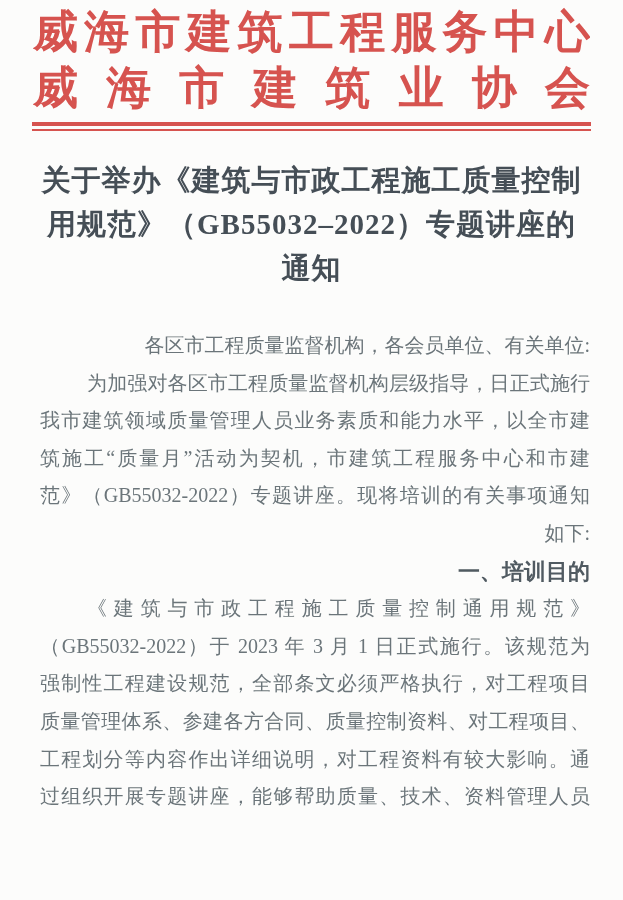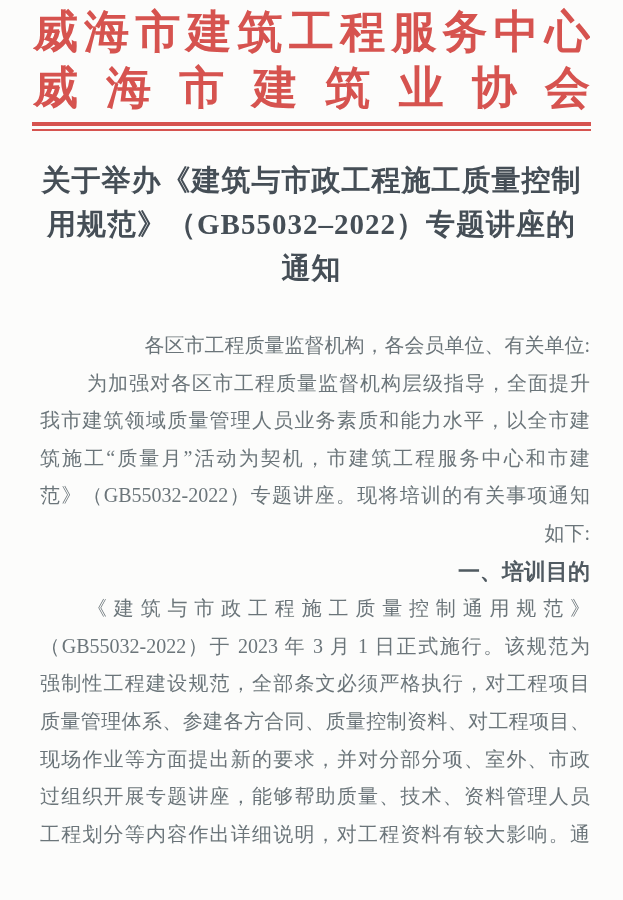--- a/index.html
+++ b/index.html
@@ -93,31 +93,30 @@
   <div class="notice-title">
     <div class="tline">关于举办《建筑与市政工程施工质量控制通</div>
     <div class="tline">用规范》（GB55032–2022）专题讲座的</div>
     <div class="tline">通知</div>
   </div>
 
   <div class="doc-body">
 
     <div class="bline left">各区市工程质量监督机构，各会员单位、有关单位:</div>
 
-    <div class="bline just indent">为加强对各区市工程质量监督机构层级指导，全面提升</div>
+    <div class="bline just indent">为加强对各区市工程质量监督机构层级指导，日正式施行</div>
     <div class="bline just">我市建筑领域质量管理人员业务素质和能力水平，以全市建</div>
     <div class="bline just">筑施工“质量月”活动为契机，市建筑工程服务中心和市建</div>
     <div class="bline just">范》（GB55032-2022）专题讲座。现将培训的有关事项通知</div>
     <div class="bline left">如下:</div>
 
     <div class="bline left indent sec-heading">一、培训目的</div>
 
     <div class="bline just indent">《建筑与市政工程施工质量控制通用规范》</div>
     <div class="bline just">（GB55032-2022）于 2023 年 3 月 1 日正式施行。该规范为</div>
     <div class="bline just">强制性工程建设规范，全部条文必须严格执行，对工程项目</div>
     <div class="bline just">质量管理体系、参建各方合同、质量控制资料、对工程项目、</div>
-    <div class="bline just">现场作业等方面提出新的要求，并对分部分项、室外、市政</div>
+    <div class="bline just">工程划分等内容作出详细说明，对工程资料有较大影响。通</div>
     <div class="bline just">过组织开展专题讲座，能够帮助质量、技术、资料管理人员</div>
-    <div class="bline just">工程划分等内容作出详细说明，对工程资料有较大影响。通</div>
 
   </div>
 
 </div>
 
 </body></html>

